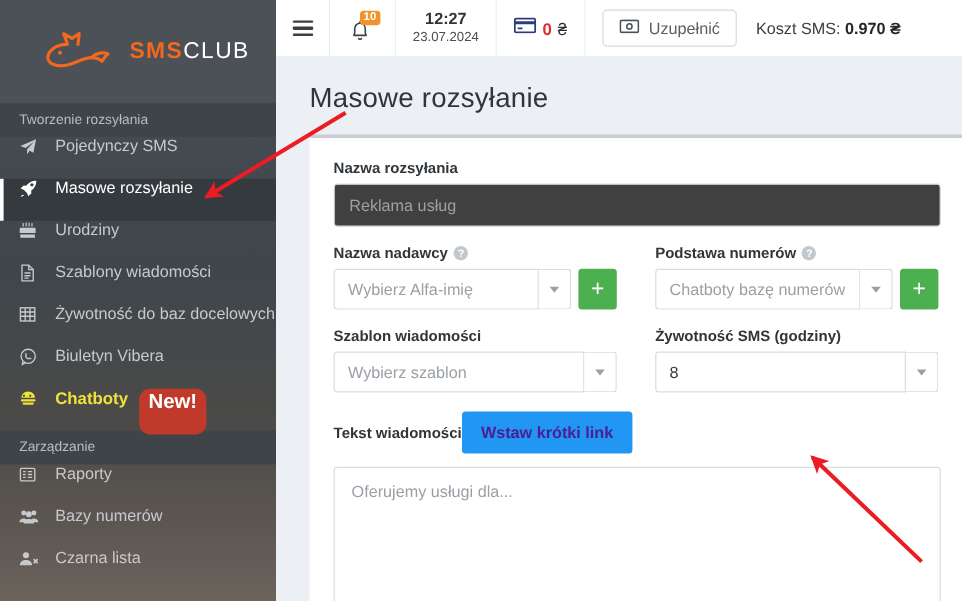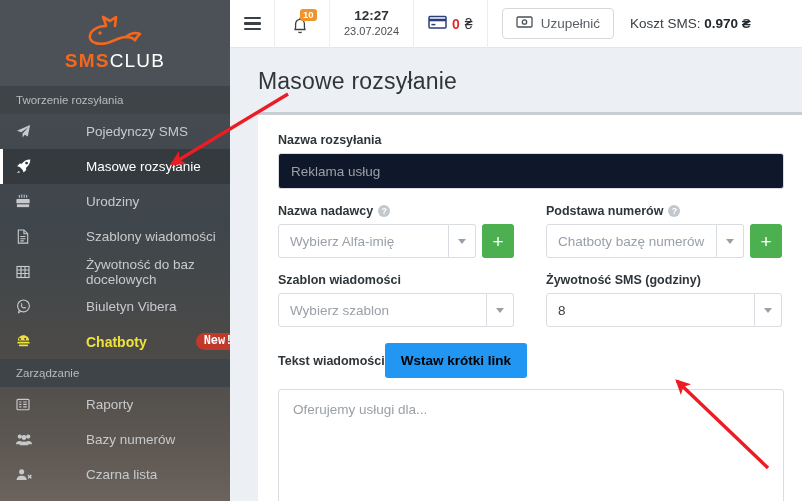--- a/index.html
+++ b/index.html
@@ -12,59 +12,58 @@
   #app { position: relative; width: 802px; height: 501px; display: flex; }
 
   
   #sidebar {
     width: 230px; height: 501px;
     background: linear-gradient(180deg,#4c5358 0%,#4a5054 12%,#454b50 20%,#3f464b 45%,#4b4a48 70%,#5d5752 88%,#6b635c 100%);
     position: relative; flex: 0 0 230px;
     overflow: hidden;
   }
   #logo-area {
-    height: 86px; display: flex; flex-direction: column;
+    height: 86px; display: flex; 
     align-items: center; justify-content: center;
     background: #4b5156;
   }
   .logo-mark { width: 86px; height: 34px; margin-bottom: 1px; }
   .logo-text { font-size: 19px; letter-spacing: 1.2px; font-weight: bold; }
   .logo-sms { color: #f4681d; }
   .logo-club { color: #ffffff; font-weight: 300; }
 
   .sb-section {
     height: 28px; display: flex; align-items: center;
     padding-left: 16px; font-size: 11.5px; color: #b9bcbe;
     background: #3e4448;
   }
   .sb-item {
-    height: 35px; display: flex; align-items: center;
+    height: 35px; display: flex; align-items: flex-start;
     padding-left: 16px; font-size: 13.5px; color: #c7cacc;
-    position: relative; cursor: pointer; gap: 40px;
+    position: relative; cursor: pointer;
   }
   .sb-item .sb-ico {
     width: 22px; height: 16px; display: inline-flex;
     align-items: center; justify-content: flex-start;
     margin-right: 8px; flex: 0 0 22px; color: #c7cacc;
   }
   .sb-item.active {
     background: #343a3e; color: #ffffff; font-weight: 400;
   }
   .sb-item.active::before {
     content: ""; position: absolute; left: 0; top: 0; bottom: 0;
     width: 3px; background: #ffffff;
   }
   .sb-item.active .sb-ico { color: #ffffff; }
   .sb-item.hl { color: #efe23b; font-weight: bold; font-size: 14px; }
   .sb-item.hl .sb-ico { color: #efe23b; }
   .badge-new {
-    background: #c0392b; color: #fff; font-size: 12px; font-weight: bold;
-    border-radius: 9px; padding: 2px 8px 3px; margin-left: 9px;
+    background: #c0392b; color: #fff; font-size: 17px; font-weight: bold;
+    border-radius: 9px; padding: 2px 8px 19px; margin-left: 9px;
     line-height: 1;
-    font-family: Liberation Mono, monospace;
   }
 
   
   #right { flex: 1; height: 501px; display: flex; flex-direction: column; background:#eceff3; }
 
   #topbar {
     height: 48px; background: #ffffff; display: flex; align-items: center;
     border-bottom: 1px solid #e2e5e9; flex: 0 0 48px;
   }
   .tb-cell {
@@ -112,21 +111,21 @@
     font-size: 12.5px; font-weight: bold; color: #2f3539;
     margin-bottom: 6px; display: flex; align-items: center; gap: 5px;
   }
   .qmark {
     display: inline-flex; align-items: center; justify-content: center;
     width: 12px; height: 12px; border-radius: 50%;
     background: #c3c8cd; color: #fff; font-size: 9px; font-weight: bold;
   }
   .txt-input {
     width: 100%; height: 36px; border: 1px solid #d9dde2; border-radius: 3px;
-    background: #0f172a; padding: 0 12px; font-size: 13.5px; color: #9aa0a6;
+    background: #404040; padding: 0 12px; font-size: 13.5px; color: #9aa0a6;
     display: flex; align-items: center;
   }
   .row2 { display: flex; gap: 32px; margin-top: 15px; }
   .col { width: 236px; }
   .select-grp { display: flex; align-items: stretch; text-align: right; }
   .select-box {
     flex: 1; height: 34px; border: 1px solid #d9dde2; border-radius: 3px 0 0 3px;
     display: flex; align-items: center; padding: 0 11px;
     font-size: 13.5px; color: #9aa0a6; background: #fff;
   }
@@ -145,21 +144,21 @@
     line-height: 1;
   }
   .select-full { width: 100%; }
   .select-full .select-box { border-radius: 3px 0 0 3px; }
 
   .msg-head {
     display: flex; align-items: center; justify-content: flex-start;
     margin-top: 16px;
   }
   .btn-blue {
-    background: #2196f3; color: #000000; font-size: 13.5px; font-weight: bold;
+    background: #2196f3; color: #4c1d95; font-size: 13.5px; font-weight: bold;
     border: none; border-radius: 3px; padding: 10px 16px; cursor: pointer;
     font-family: "Liberation Sans", sans-serif;
   }
   .textarea {
     margin-top: 11px; width: 100%; height: 120px;
     border: 1px solid #d9dde2; border-radius: 3px; background: #fff;
     padding: 12px 14px; font-size: 13.5px; color: #9aa0a6;
   }
 
   

